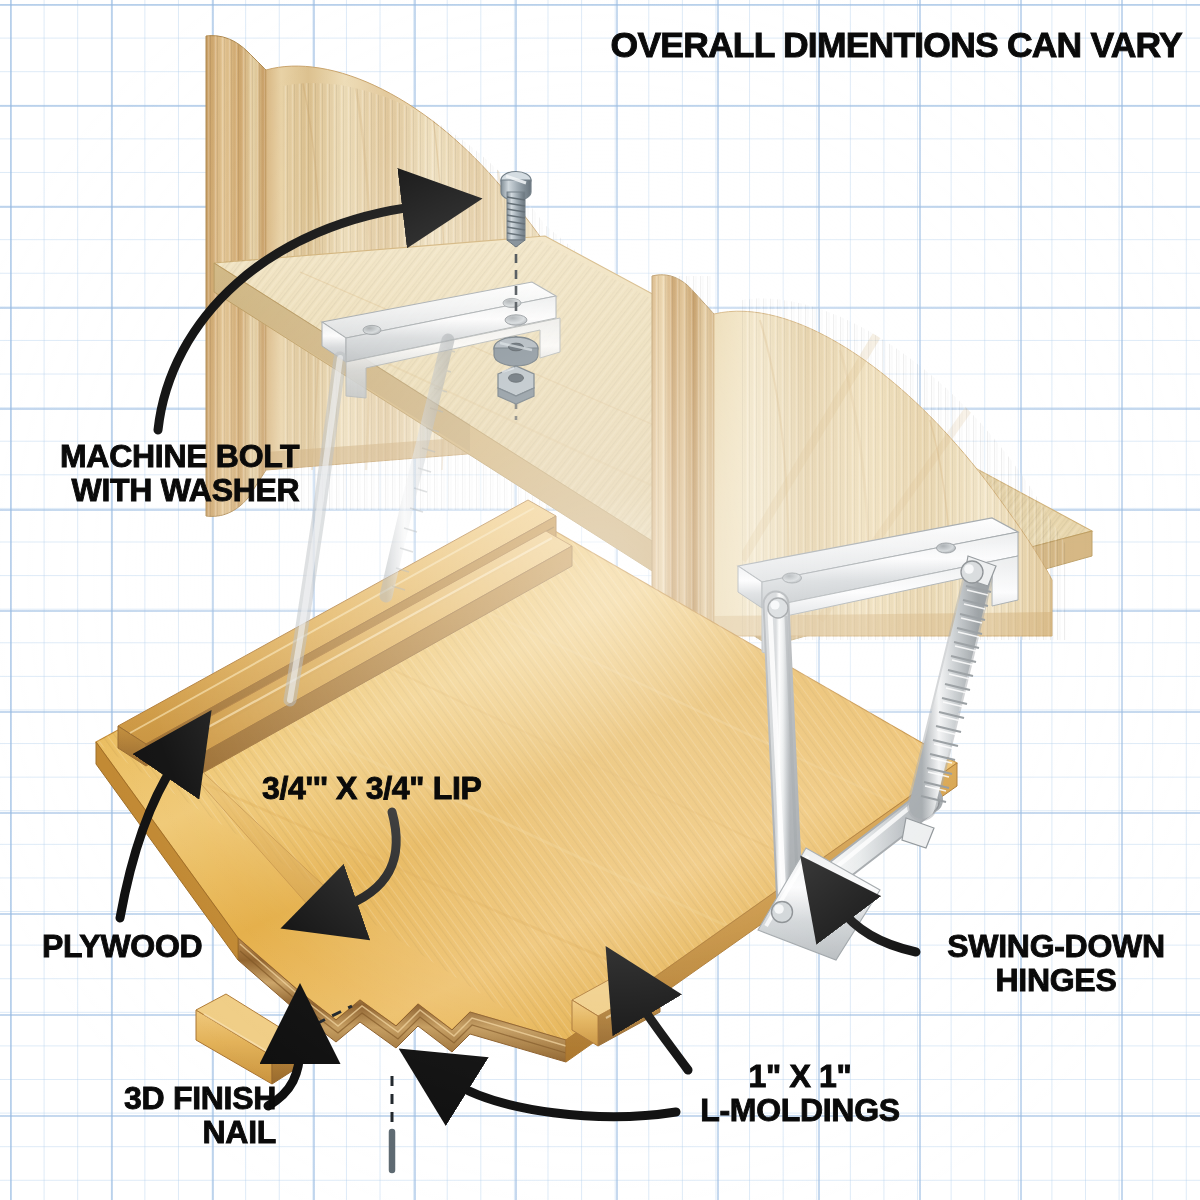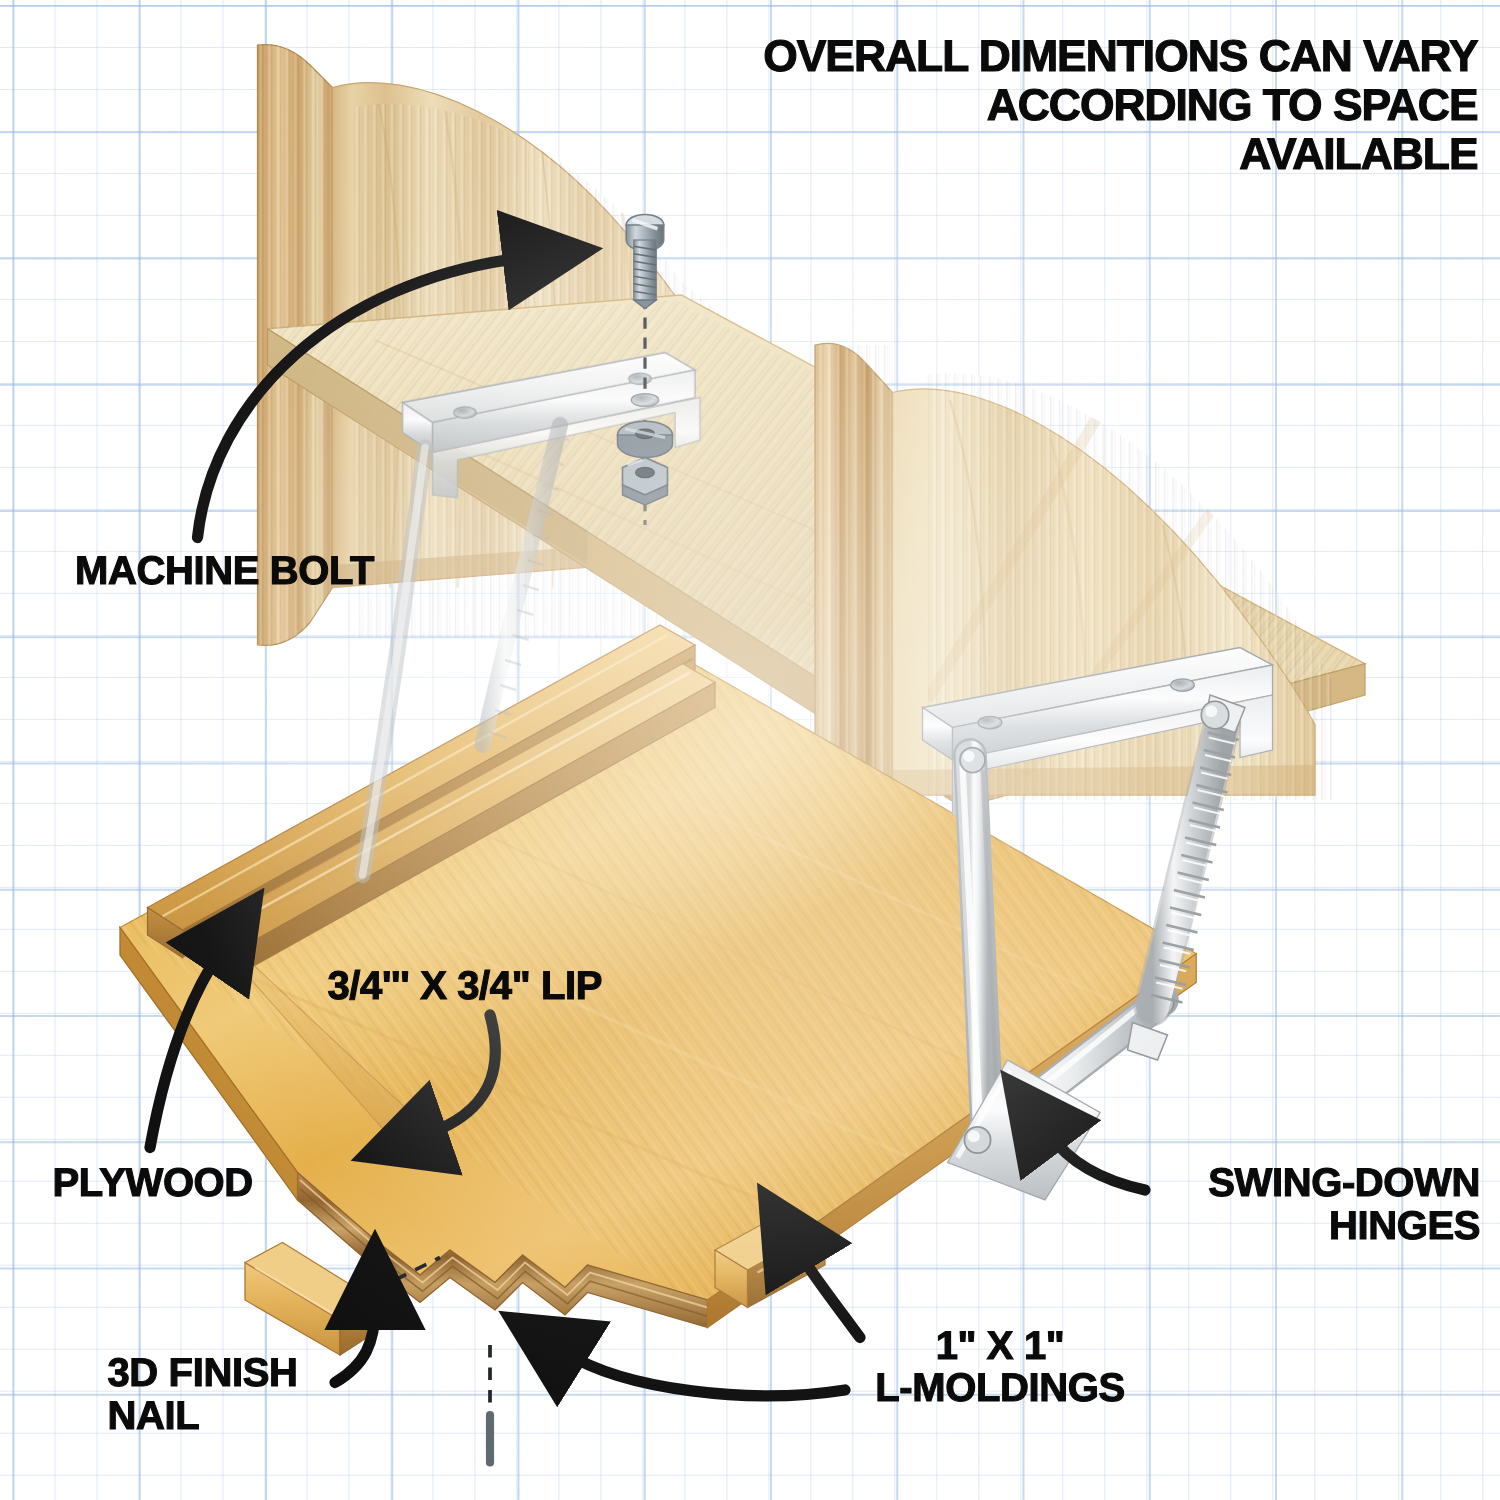--- a/index.html
+++ b/index.html
@@ -56,23 +56,23 @@
   .title-block {
     top:26px; left:596px; width:586px;
     font-size:35.5px;
     text-align:right;
     line-height:1.1;
     letter-spacing:-0.8px;
   }
   .lbl-bolt   { top:440px; left:60px;  font-size:32px; text-align:right; line-height:1.06; }
   .lbl-lip    { top:772px; left:262px; font-size:32px; text-align:left; }
   .lbl-ply    { top:930px; left:42px;  font-size:32px; text-align:center; }
-  .lbl-nail   { top:1082px; left:86px; font-size:32px; text-align:left; width:190px; line-height:1.06; }
+  .lbl-nail   { top:1082px; left:86px; font-size:32px; text-align:right; width:190px; line-height:1.06; }
   .lbl-mold   { top:1060px; left:690px;font-size:32px; text-align:center; width:220px; line-height:1.06; }
-  .lbl-hinge  { top:930px; left:928px; font-size:32px; text-align:right; width:256px; line-height:1.06; }
+  .lbl-hinge  { top:930px; left:928px; font-size:32px; text-align:center; width:256px; line-height:1.06; }
 </style>
 </head>
 <body>
 
 <div id="stage">
 
   <div class="grid-bg"></div>
 
   <svg id="art" viewBox="0 0 1200 1200" xmlns="http://www.w3.org/2000/svg">
     <defs>
@@ -515,23 +515,23 @@
       <path d="M676,1112 C600,1124 500,1112 452,1082" marker-end="url(#arrowhead)"></path>
 
       <path d="M688,1070 C666,1040 650,1020 638,1000" marker-end="url(#arrowhead)"></path>
 
       <path d="M916,952 C880,944 856,930 838,906" marker-end="url(#arrowhead)"></path>
     </g>
   </svg>
 
   <div class="grid-fade"></div>
 
-  <div class="callout title-block"><span>OVERALL DIMENTIONS CAN VARY</span><br><span>ACCORDING TO SPACE AVAILABLE</span></div>
-
-  <div class="callout lbl-bolt"><span>MACHINE BOLT</span><br><br></div>
+  <div class="callout title-block"><span>OVERALL DIMENTIONS CAN VARY</span><br></div>
+
+  <div class="callout lbl-bolt"><span>MACHINE BOLT</span><br><span>WITH WASHER</span><br></div>
 
   <div class="callout lbl-lip">3/4''' X 3/4" LIP</div>
 
   <div class="callout lbl-ply">PLYWOOD</div>
 
   <div class="callout lbl-nail"><span>3D FINISH</span><br><span>NAIL</span></div>
 
   <div class="callout lbl-mold"><span>1" X 1"</span><br><span>L-MOLDINGS</span></div>
 
   <div class="callout lbl-hinge"><span>SWING-DOWN</span><br><span>HINGES</span></div>

